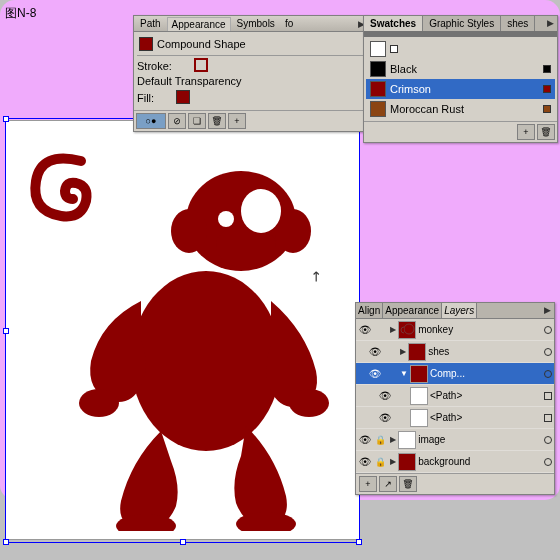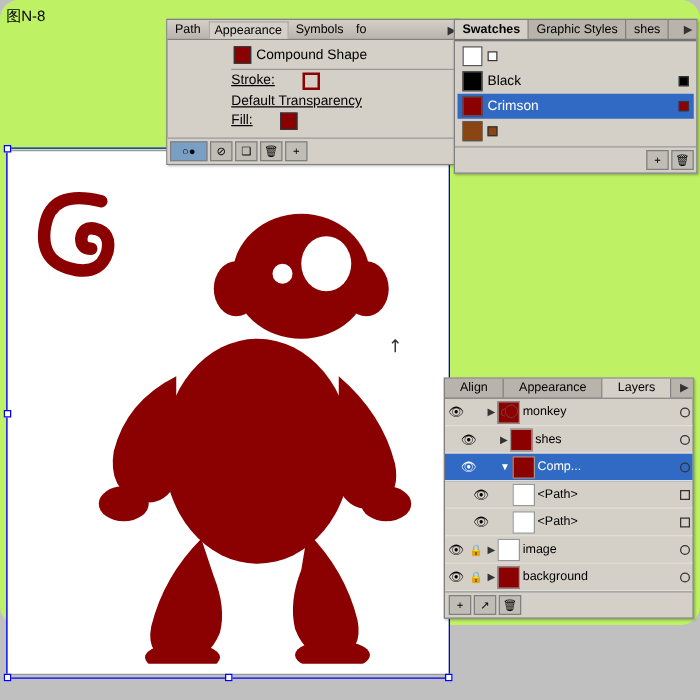--- a/index.html
+++ b/index.html
@@ -13,21 +13,21 @@
       position: relative;
     }
 
     
     .canvas-area {
       position: absolute;
       top: 0;
       left: 0;
       width: 560px;
       height: 500px;
-      background: #bef264;
+      background: #f0abfc;
       border-radius: 15px;
     }
 
     .canvas-inner {
       position: absolute;
       top: 120px;
       left: 5px;
       width: 355px;
       height: 420px;
       background: white;
@@ -107,28 +107,26 @@
       cursor: pointer;
     }
     .panel-tab.active {
       background: #d4d0c8;
       border-top: 1px solid #aaa;
       border-left: 1px solid #aaa;
       border-right: 1px solid #aaa;
     }
     .panel-content {
       padding: 3px;
-      margin-left: 48px;
     }
     .panel-row {
       display: flex;
-      align-items: flex-start;
+      align-items: flex-end;
       gap: 22px;
       margin-bottom: 3px;
-      text-decoration: underline;
     }
     .compound-shape-row {
       display: flex;
       align-items: center;
       gap: 4px;
       background: #d4d0c8;
       padding: 2px;
     }
     .color-box {
       width: 14px;
@@ -185,21 +183,21 @@
       top: 15px;
       left: 363px;
       width: 195px;
       background: #d4d0c8;
       border: 1px solid #808080;
       box-shadow: 1px 1px 2px rgba(0,0,0,0.3);
     }
     .swatches-tabs {
       display: flex;
       background: #b8b4ac;
-      border-bottom: 2px solid #737373;
+      border-bottom: 6px solid #737373;
     }
     .swatch-tab {
       font-size: 10px;
       padding: 2px 6px;
       cursor: pointer;
       border-right: 1px solid #808080;
     }
     .swatch-tab.active {
       background: #d4d0c8;
       font-weight: bold;
@@ -253,26 +251,27 @@
       border: 1px solid #808080;
       box-shadow: 1px 1px 2px rgba(0,0,0,0.3);
     }
     .bottom-tabs {
       display: flex;
       background: #b8b4ac;
       border-bottom: 1px solid #808080;
     }
     .bottom-tab {
       font-size: 10px;
-      padding: 2px 12px;
+      padding: 2px 2px;
       cursor: pointer;
       border-right: 1px solid #808080;
     }
     .bottom-tab.active {
       background: #d4d0c8;
+      font-style: italic;
     }
     .layers-content {
       padding: 0;
     }
     .layer-row {
       display: flex;
       align-items: center;
       gap: 2px;
       padding: 2px 2px;
       height: 22px;
@@ -485,20 +484,21 @@
       </div>
 
       <div class="swatch-row selected">
         <div class="swatch-color" style="background:#8B0000;"></div>
         <span class="swatch-name">Crimson</span>
         <div class="swatch-indicator" style="background:#8B0000;"></div>
       </div>
 
       <div class="swatch-row">
         <div class="swatch-color" style="background:#8B4513;"></div>
+        <span class="swatch-name">Moroccan Rust</span>
         <div class="swatch-indicator" style="background:#8B4513;"></div>
       </div>
 
 
     </div>
     <div class="swatch-nav">
       <div class="toolbar-btn">+</div>
       <div class="toolbar-btn">🗑</div>
     </div>
   </div>

